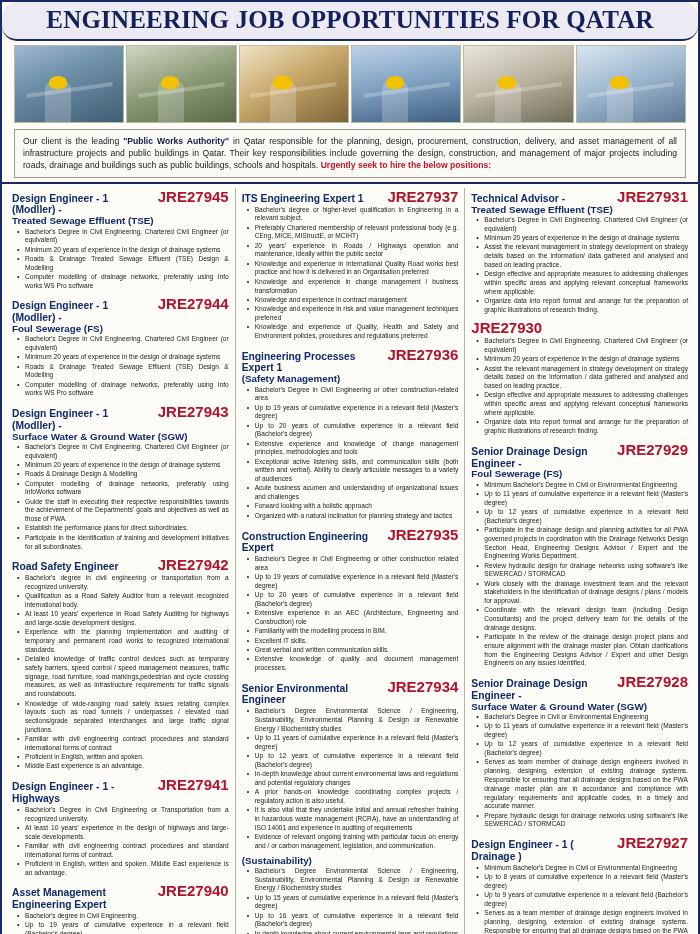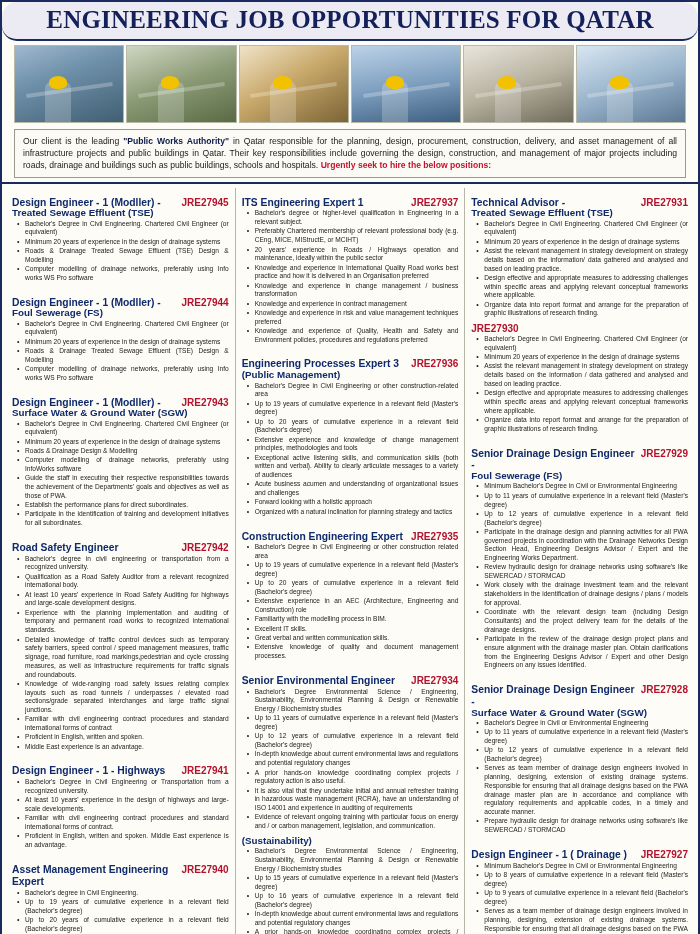--- a/index.html
+++ b/index.html
@@ -104,24 +104,23 @@
     display: flex;
     justify-content: space-between;
     align-items: baseline;
     gap: 4px;
   }
   .job-title {
     font-size: 10.3px;
     font-weight: bold;
     color: #0f2a6b;
     line-height: 1.15;
-    margin-top: 9px;
   }
   .job-code {
-    font-size: 10px;
+    font-size: 15px;
     font-weight: bold;
     color: #b3122c;
     white-space: nowrap;
     text-align: center;
   }
   .job-sub {
     font-size: 9.8px;
     font-weight: bold;
     color: #0f2a6b;
     line-height: 1.15;
@@ -304,24 +303,24 @@
           <li>Knowledge and experience in International Quality Road works best practice and how it is delivered in an Organisation preferred</li>
           <li>Knowledge and experience in change management / business transformation</li>
           <li>Knowledge and experience in contract management</li>
           <li>Knowledge and experience in risk and value management techniques preferred</li>
           <li>Knowledge and experience of Quality, Health and Safety and Environment policies, procedures and regulations preferred</li>
         </ul>
       </div>
 
       <div class="job">
         <div class="job-head">
-          <span class="job-title">Engineering Processes Expert 3</span>
+          <span class="job-title">Engineering Processes Expert 1</span>
           <span class="job-code">JRE27936</span>
         </div>
-        <div class="job-sub">(Public Management)</div>
+        <div class="job-sub">(Safety Management)</div>
         <ul class="bul">
           <li>Bachelor's Degree in Civil Engineering or other construction-related  area</li>
           <li>Up to 19 years of cumulative experience in a relevant field (Master's degree)</li>
           <li>Up to 20 years of cumulative experience in a relevant field (Bachelor's degree)</li>
           <li>Extensive experience and knowledge of change management principles, methodologies and tools</li>
           <li>Exceptional active listening skills, and communication skills (both written and verbal). Ability to clearly articulate messages to a variety of audiences</li>
           <li>Acute business acumen and understanding of organizational issues and challenges</li>
           <li>Forward looking with a holistic approach</li>
           <li>Organized with a natural inclination for planning strategy and tactics</li>
         </ul>

